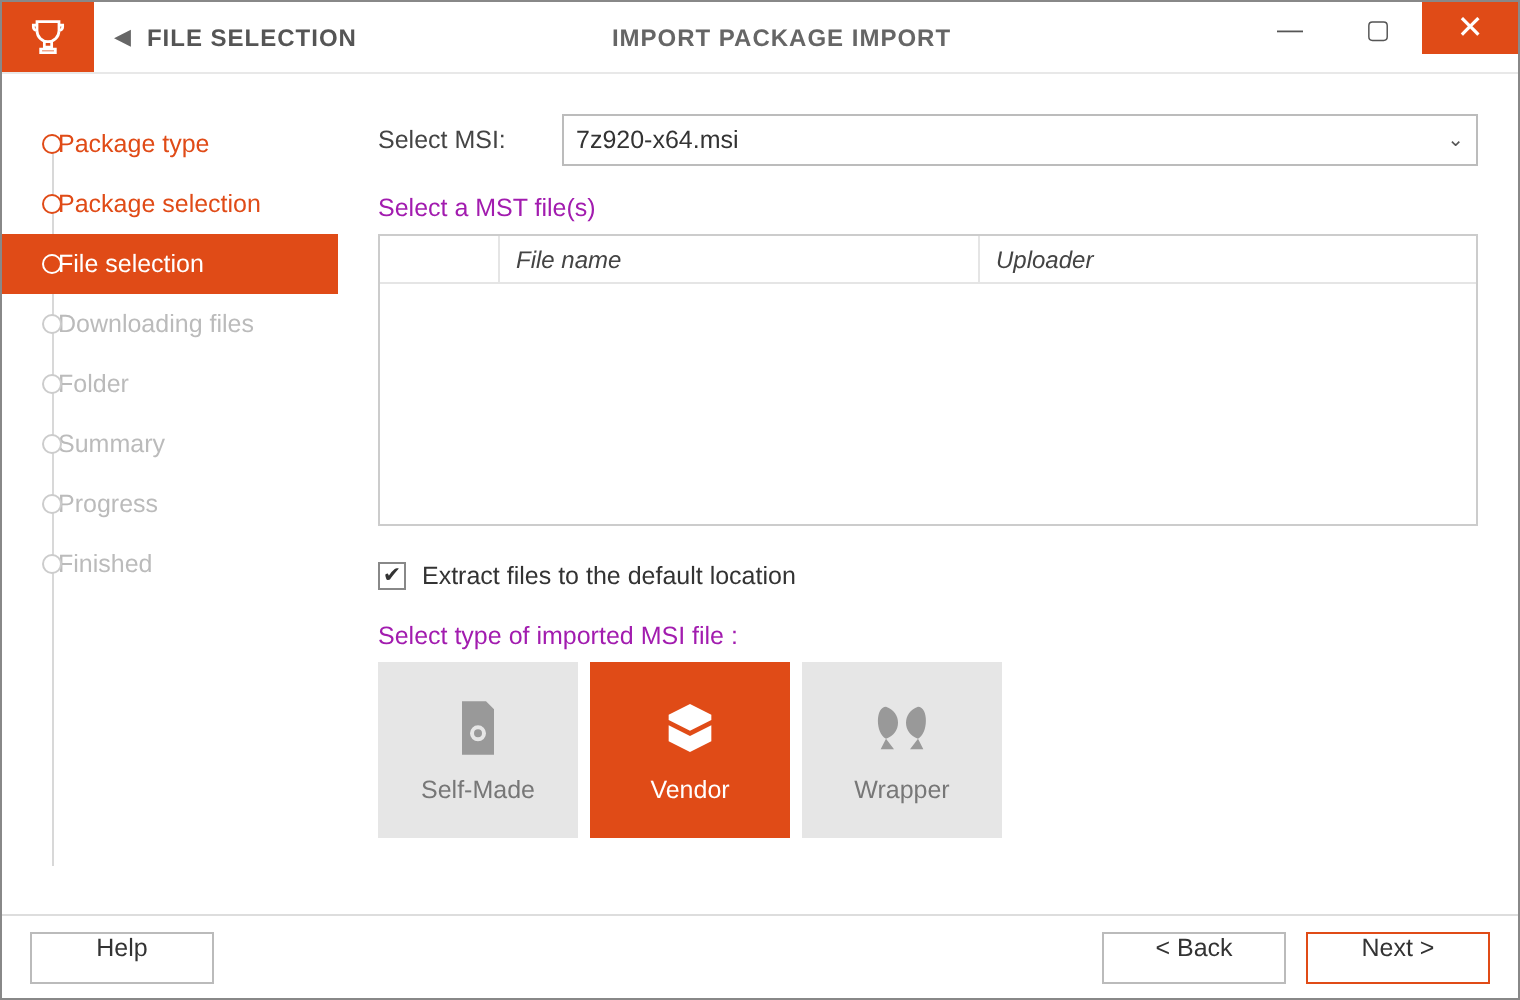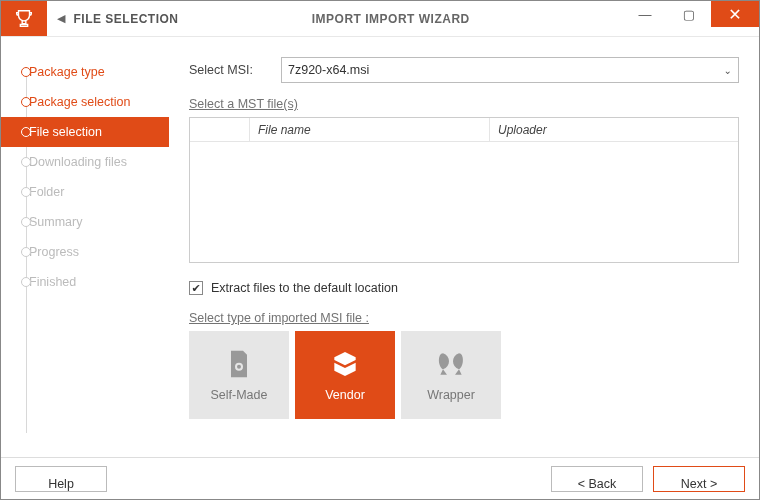--- a/index.html
+++ b/index.html
@@ -22,54 +22,54 @@
   .step-item.done { color: #e04b17; }
   .step-item .dot { position: absolute; left: 20px; top: 50%; transform: translateY(-50%); width: 10px; height: 10px; border-radius: 50%; border: 1.5px solid #ccc; background: #fff; z-index: 2; }
   .step-item.done .dot { border-color: #e04b17; }
   .step-item.active { background: #e04b17; color: #fff; height: 30px; }
   .step-item.active .dot { border-color: #fff; background: #e04b17; }
   .content { flex: 1; padding: 20px 20px 10px 20px; font-size: 12.5px; color: #333; }
   .row { display: flex; align-items: center; margin-bottom: 14px; }
   .row .lbl { width: 92px; color: #444; }
   .msi-select { flex: 1; height: 26px; border: 1px solid #bcbcbc; background: #fff; font-size: 12.5px; padding: 12px 6px; position: relative; display: flex; align-items: center; justify-content: space-between; }
   .msi-select .caret { font-size: 10px; color: #555; }
-  .section-label { margin-bottom: 6px; color: #737373; text-decoration: underline; }
+  .section-label { margin-bottom: 6px; color: #a21caf; }
   .mst-table { border: 1px solid #ccc; height: 146px; margin-bottom: 18px; background: #fff; }
   .mst-header { display: flex; height: 24px; background: #fff; border-bottom: 1px solid #e5e5e5; }
   .mst-header .col { border-right: 1px solid #e5e5e5; font-size: 12px; color: #444; display: flex; align-items: center; padding-left: 8px; font-style: italic; }
   .mst-header .col.c0 { width: 60px; padding-left: 0;}
   .mst-header .col.c1 { width: 240px; }
   .mst-header .col.c2 { flex: 1; border-right: none; }
   .check-row { display: flex; align-items: center; gap: 8px; margin-bottom: 16px; color: #333; }
   .checkbox { width: 14px; height: 14px; border: 1px solid #888; display: flex; align-items: center; justify-content: center; font-size: 11px; color: #333; line-height: 1; }
   .type-row { display: flex; gap: 6px; }
   .type-tile { width: 100px; height: 88px; display: flex; flex-direction: column; align-items: center; justify-content: center; gap: 8px; font-size: 12.5px; color: #777; background: #e6e6e6; }
   .type-tile svg { width: 32px; height: 32px; fill: #999; }
   .type-tile.active { background: #e04b17; color: #fff; }
   .type-tile.active svg { fill: #fff; }
   .footer { position: absolute; bottom: 0; left: 0; right: 0; height: 42px; border-top: 1px solid #ddd; display: flex; align-items: center; padding: 0 14px; gap: 10px; background: #fff; }
   .footer .gap { flex: 1; }
-  .btn { min-width: 92px; height: 26px; border: 1px solid #bbb; background: #fff; font-size: 12.5px; color: #333; display: inline-flex; align-items: flex-end; justify-content: center; }
+  .btn { min-width: 92px; height: 26px; border: 1px solid #bbb; background: #fff; font-size: 12.5px; color: #333; display: inline-flex; align-items: flex-start; justify-content: center; }
   .btn.primary { border-color: #e04b17; color: #333; }
 </style>
 </head>
 <body>
 
 <div class="titlebar">
   <div class="logo">
     <svg viewBox="0 0 24 24">
         <path d="M6 3h12v5a6 6 0 0 1-12 0V3zM4 5H6v3a2 2 0 0 1-2-2V5zM18 5h2v1a2 2 0 0 1-2 2V5zM10 14h4v3h-4zM8 18h8v2H8z"></path>
       </svg>
   </div>
   <div class="section">
     <span class="chev">◀</span>
     <span class="step">FILE SELECTION</span>
   </div>
   <div class="spacer"></div>
-  <span class="wizard-title">IMPORT IMPORT WIZARD</span>
+  <span class="wizard-title">IMPORT PACKAGE IMPORT</span>
   <div class="spacer"></div>
   <div class="winbtns">
     <div class="winbtn">—</div>
     <div class="winbtn">▢</div>
     <div class="winbtn close">✕</div>
   </div>
 </div>
 
 <div class="main">
   <div class="sidebar">

